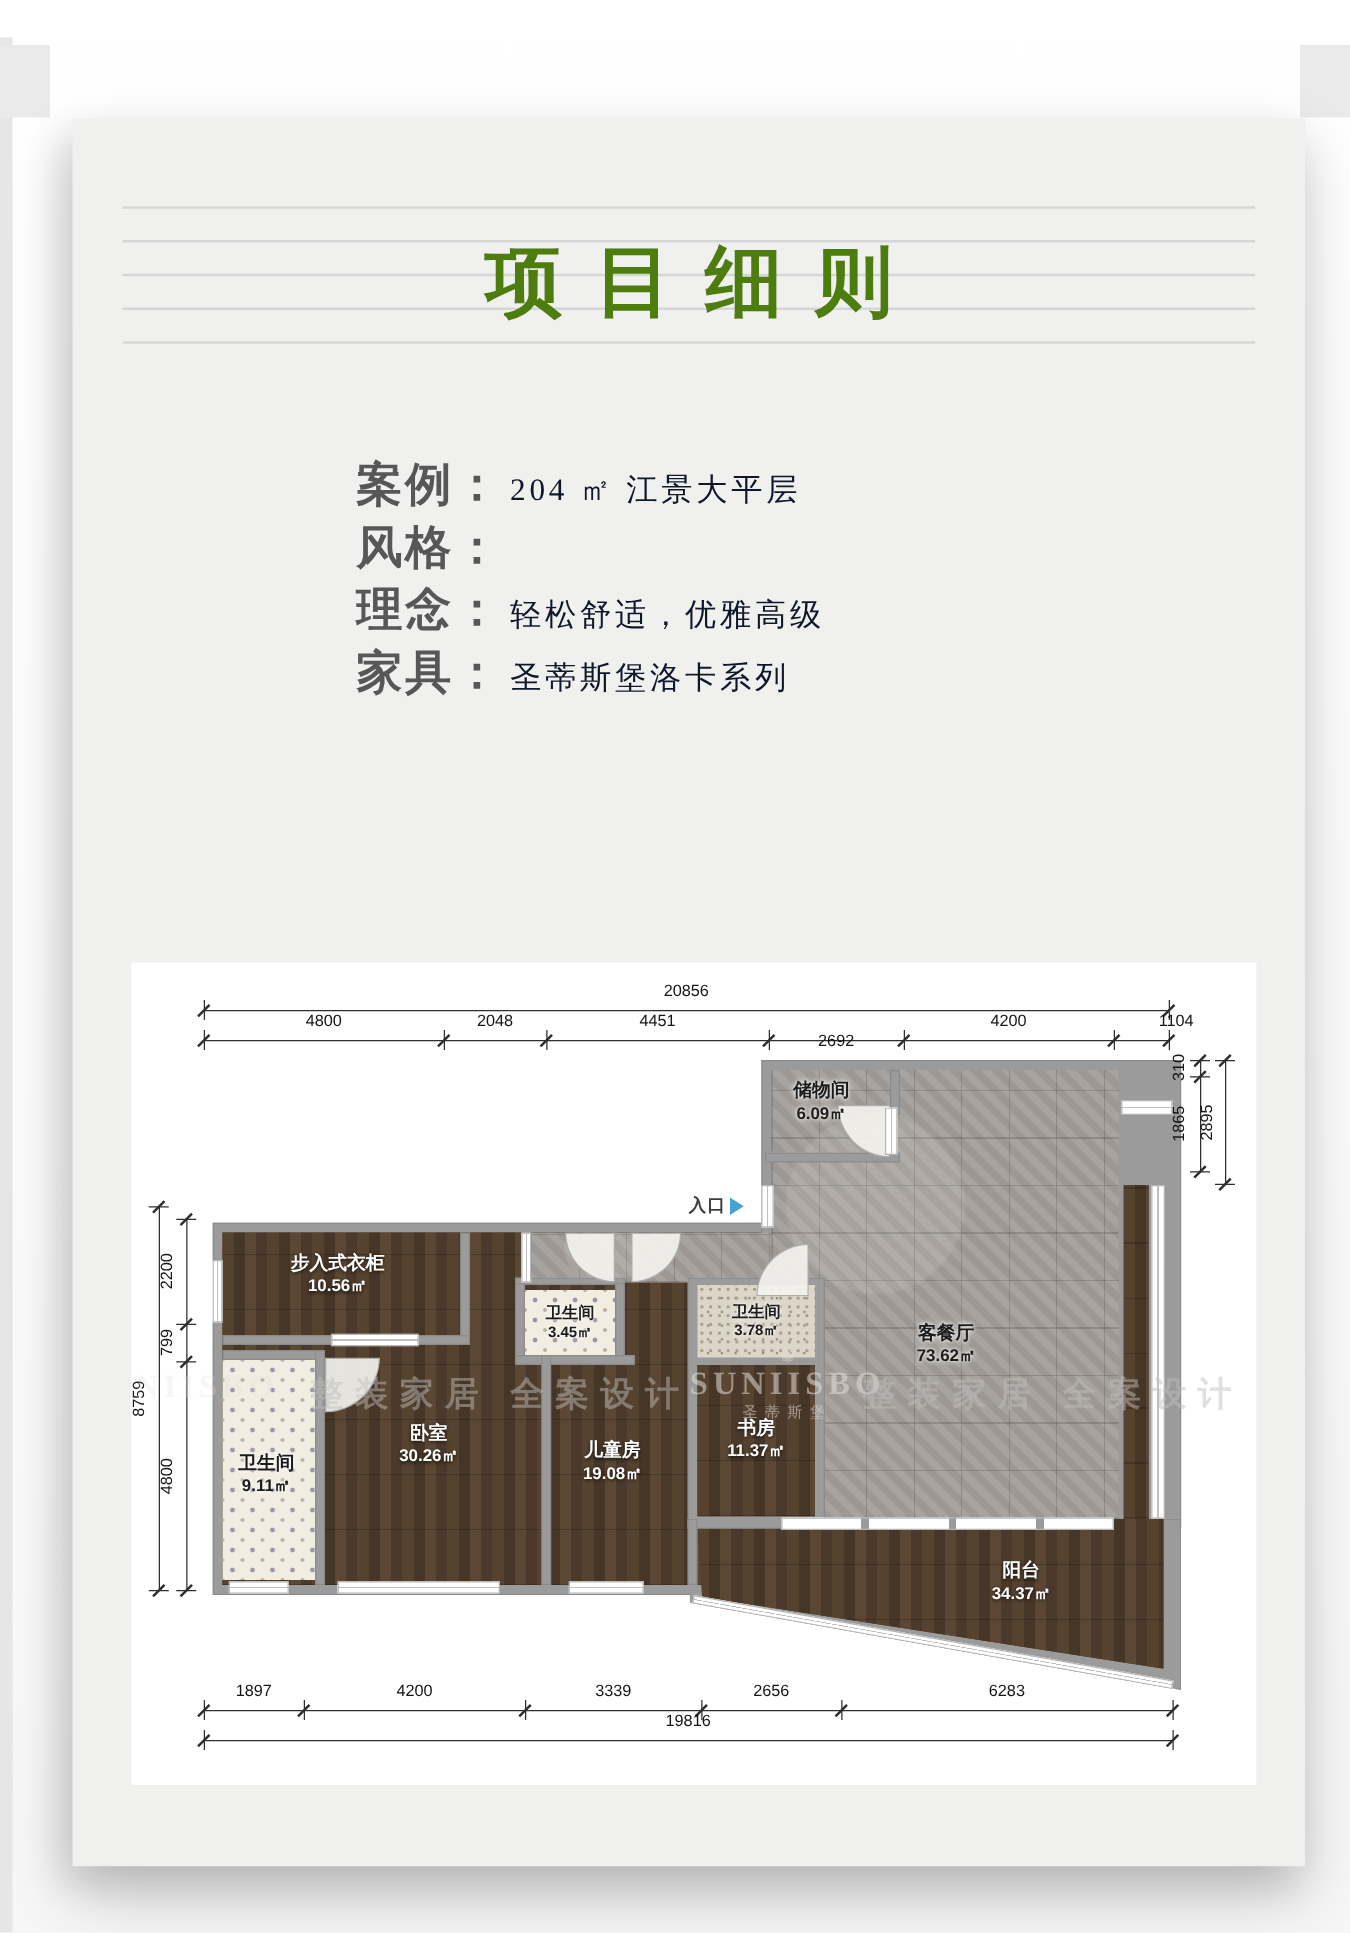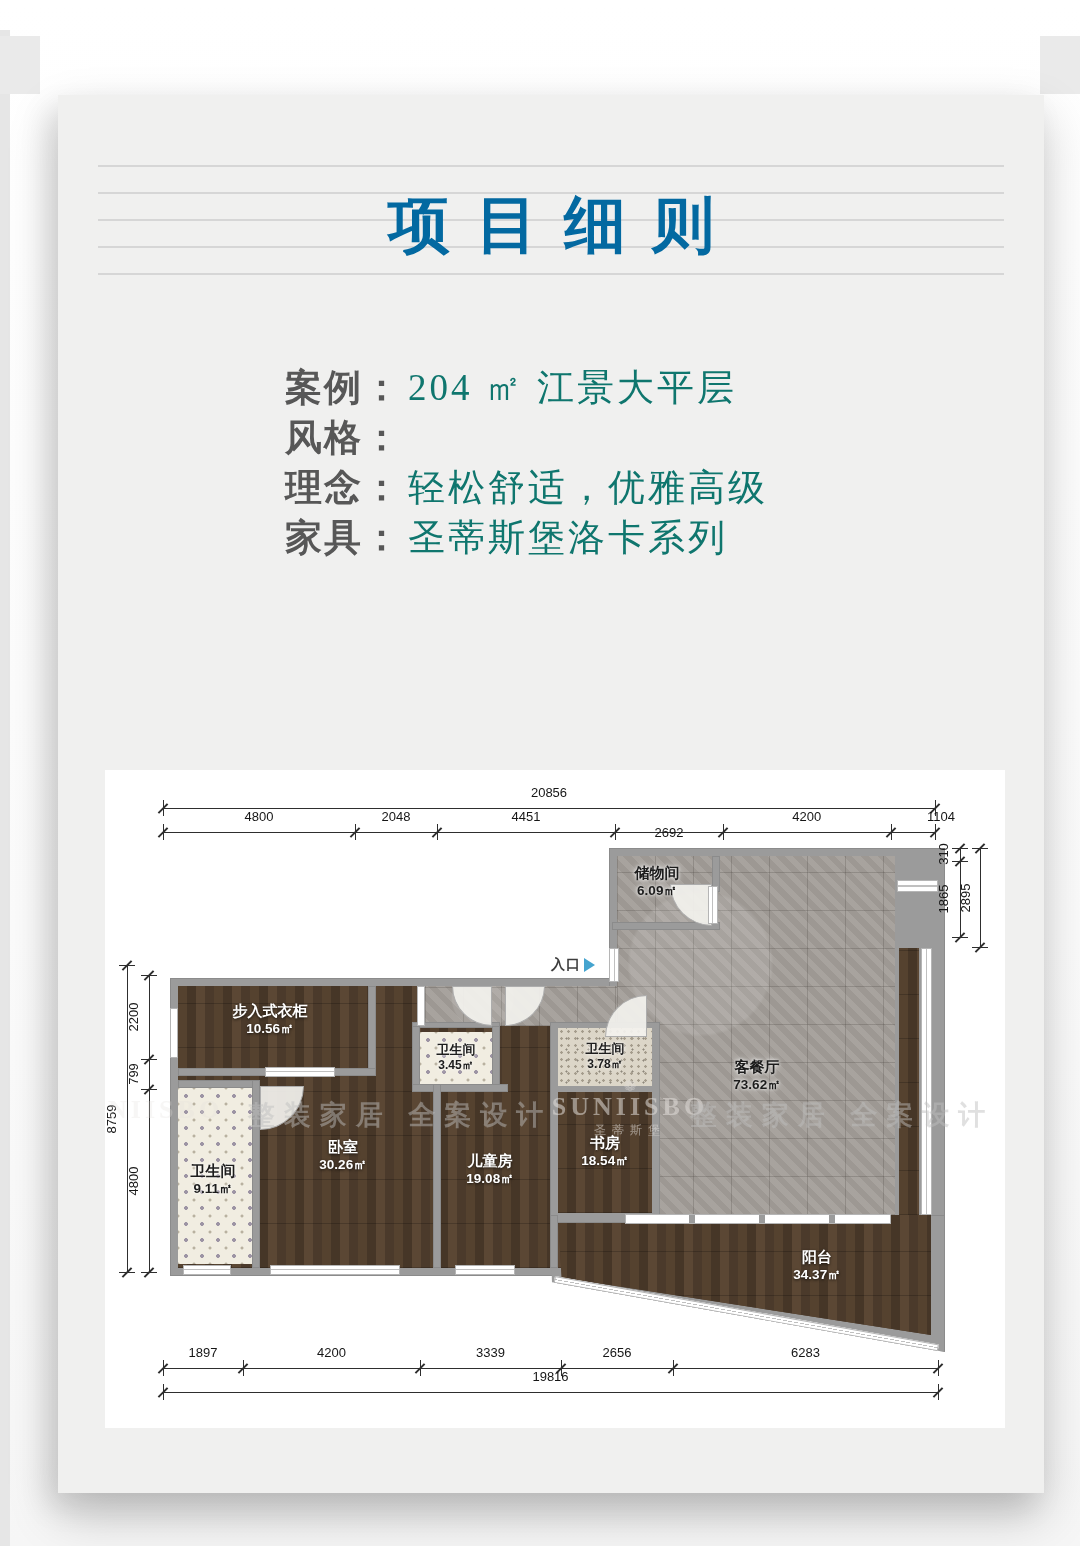--- a/index.html
+++ b/index.html
@@ -17,28 +17,28 @@
   
   .card{
     position:absolute;left:58px;top:95px;width:986px;height:1398px;
     background:#f0f0ef;
     box-shadow:-10px 14px 28px rgba(0,0,0,.10), 0 22px 48px rgba(0,0,0,.20);
   }
   .title-lines{position:absolute;left:40px;top:70px;width:906px;height:116px;}
   .title-lines .ln{position:absolute;left:0;width:100%;height:2px;background:#d6d6d6;}
   .page-title{
     position:absolute;left:0;top:88px;width:100%;text-align:center;
-    font-family:"Liberation Serif",serif;font-size:62px;font-weight:600;color:#0369a1;
+    font-family:"Liberation Serif",serif;font-size:62px;font-weight:600;color:#4d7c0f;
     letter-spacing:26px;text-indent:26px;white-space:nowrap;
   }
   
   .info{position:absolute;left:227px;top:268px;display:flex;flex-direction:column;}
   .info-row{display:flex;align-items:baseline;font-family:"Liberation Serif",serif;white-space:nowrap;}
   .info-row .lbl{font-size:37px;font-weight:bold;color:#575757;letter-spacing:2px;}
-  .info-row .val{font-size:37px;color:#0f766e;letter-spacing:3px;margin-left:6px;}
+  .info-row .val{font-size:25px;color:#0f172a;letter-spacing:3px;margin-left:6px;}
 
   
   .plan-panel{position:absolute;left:47px;top:675px;width:900px;height:658px;background:#ffffff;}
   .plan{position:absolute;left:0;top:0;width:900px;height:658px;overflow:hidden;}
   .abs{position:absolute;}
 
   
   .wall{background:#9b9b9b;box-shadow:inset 0 0 0 1px rgba(120,120,120,.45);}
   .wood{
     background-color:#4c3a2b;
@@ -251,21 +251,21 @@
       <div class="rlabel light" style="left:385px;top:400px">
         <span class="n">儿童房</span>
         <span class="a">19.08㎡</span>
       </div>
       <div class="rlabel dark small" style="left:500px;top:287px">
         <span class="n">卫生间</span>
         <span class="a">3.78㎡</span>
       </div>
       <div class="rlabel light" style="left:500px;top:382px">
         <span class="n">书房</span>
-        <span class="a">18.54㎡</span>
+        <span class="a">11.37㎡</span>
       </div>
       <div class="rlabel light" style="left:712px;top:496px">
         <span class="n">阳台</span>
         <span class="a">34.37㎡</span>
       </div>
 
       <div class="abs" id="dims" style="left:0;top:0;width:900px;height:658px">
           <div class="abs">
             <div class="dim-line" style="left: 58px; top: 38px; width: 772px; height: 1px;"></div>
             <div class="dim-tick" style="left: 57px; top: 32px;"></div>

